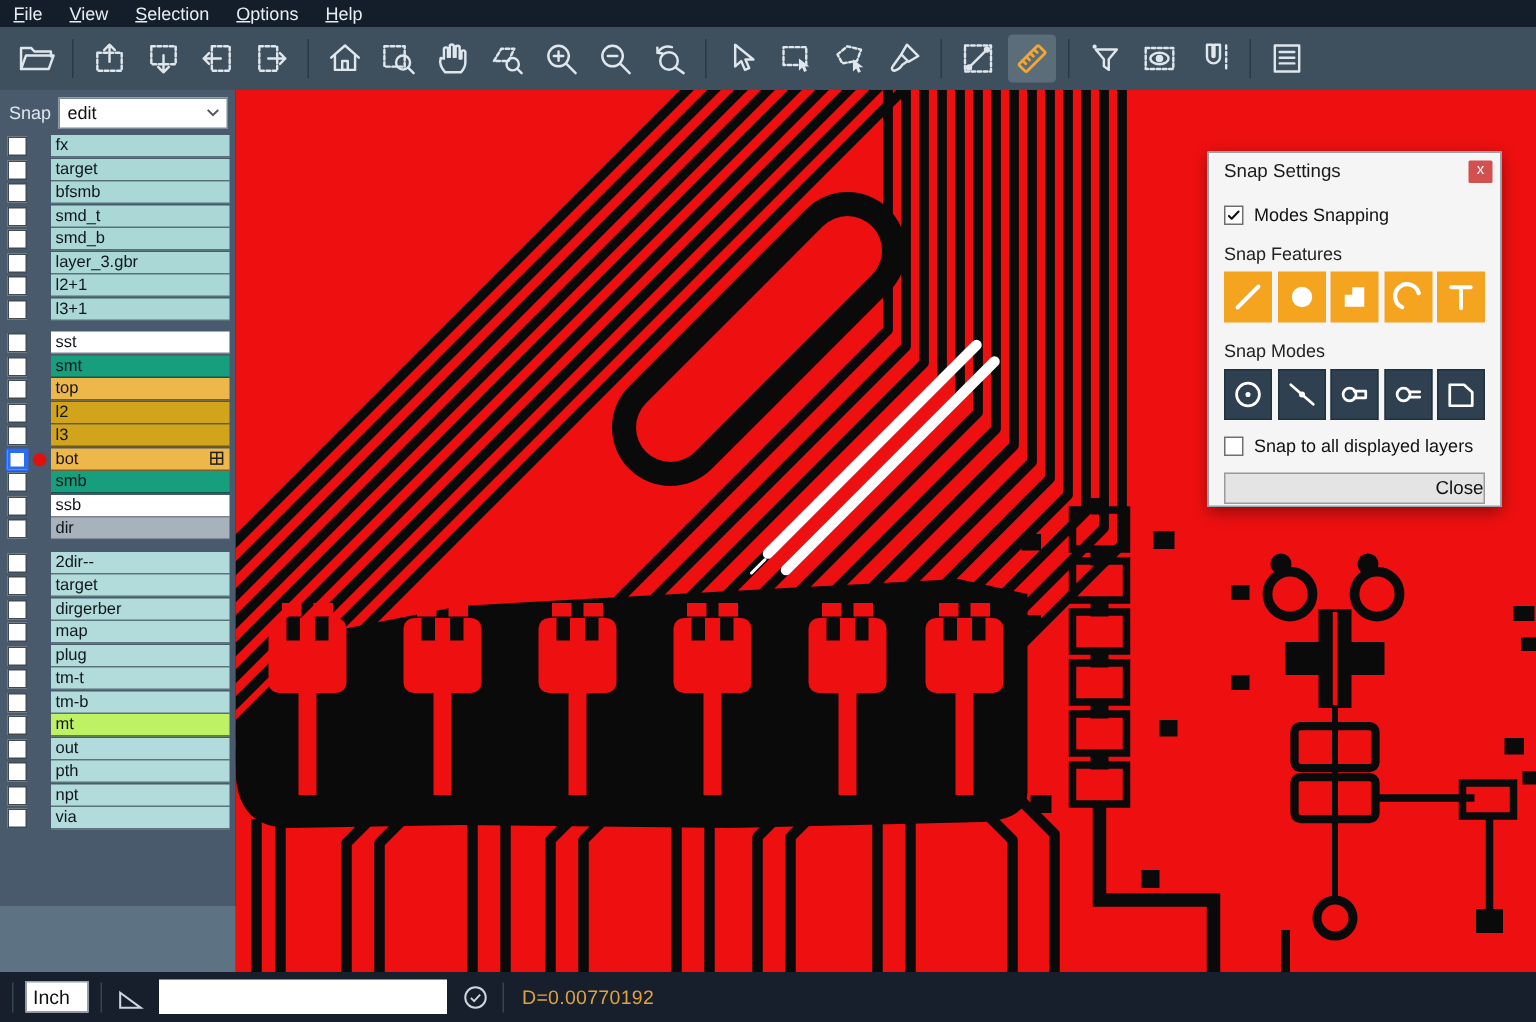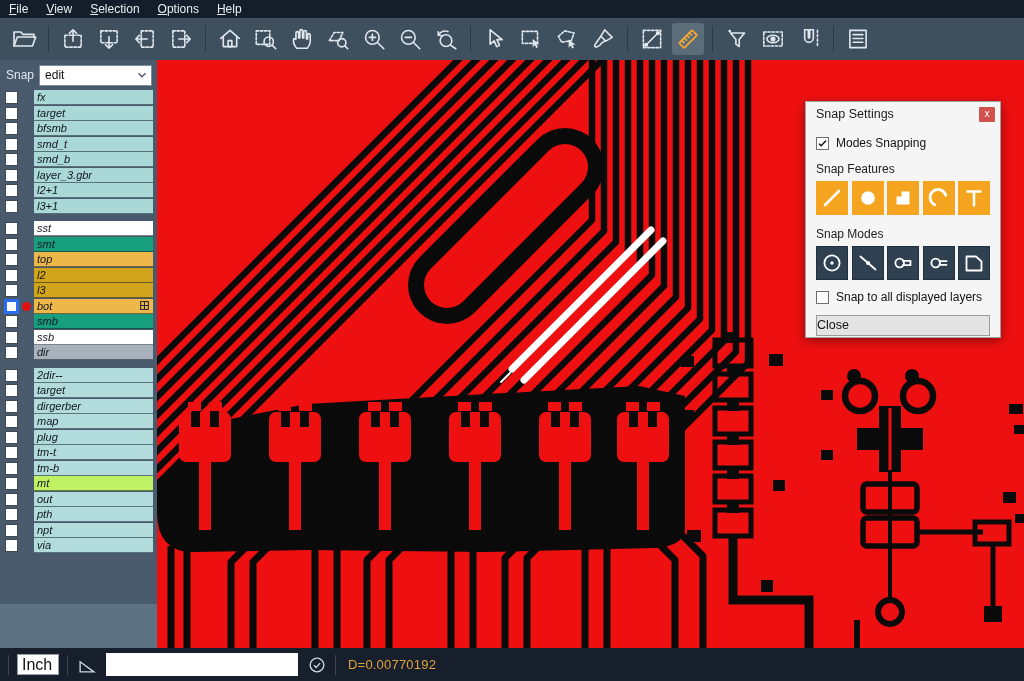--- a/index.html
+++ b/index.html
@@ -34,32 +34,32 @@
 
   .layer-group { margin-bottom:7px; }
   .layer-row { height:15.5px; display:flex; align-items:center; }
   .lr-check { width:13px; height:13px; min-width:13px; background:#fff;
     border:1.5px solid #3f4a52; margin-left:5px; }
   .layer-row.active .lr-check { border:2px solid #2a6df0; box-shadow:0 0 0 1px #2a6df0; }
   .lr-ind { width:16px; min-width:16px; display:flex; justify-content:center; }
   .lr-dot { width:9px; height:9px; border-radius:50%; }
   .lr-label { flex:1; height:15px; margin-right:4px; font-size:11px; color:#10161c;
     line-height:14px; padding-left:3px; border-bottom:1px solid rgba(20,30,42,.55);
-    display:flex; align-items:center;font-style:italic; }
+    display:flex; align-items:center; }
   .lr-label .grid-ic { margin-left:auto; margin-right:3px; width:11px; height:11px; color:#222; }
 
   .xy-panel { position:absolute; left:0; bottom:0; width:157px; height:44px;
     background:#5d7282; color:#eaf1f5; font-size:13px; padding:4px 0 0 8px; line-height:19px; }
 
   
   .statusbar { position:absolute; left:0; top:648px; width:1024px; height:33px;
     background:#161f2b; display:flex; align-items:center; z-index:6; color:#cdd6de; }
   .sb-sep { width:1px; height:20px; background:#35455262; background:#354552; margin:0 8px; }
   .unit-select { width:42px; height:21px; background:#fff; border:1px solid #98a1a8;
-    display:flex; align-items:center; font-size:16px; color:#111; padding-left:4px;gap:21px; }
+    display:flex; align-items:center; font-size:13px; color:#111; padding-left:4px;gap:21px; }
   .unit-select svg { width:12px; height:12px; margin-left:auto; color:#445; }
   .angle-ic { width:22px; height:22px; color:#cdd6de; }
   .sb-input { width:192px; height:23px; background:#fff; border:none; font-size:12px;
     color:#111; padding:0 5px; margin-left:8px; }
   .sync-ic { width:20px; height:20px; margin-left:9px; color:#cdd6de; }
   .d-value { font-size:13px; color:#e0a23c; margin-left:4px; letter-spacing:.2px; }
 
   
   .canvas-wrap { position:absolute; left:157px; top:60px; width:867px; height:588px;
     background:#ee1010; z-index:1; }
@@ -78,21 +78,21 @@
     margin-right:7px; color:#111; }
   .chk svg { width:11px; height:11px; }
   .chk-label { color:#111; font-size:12px; }
   .dlg-section { color:#222; margin-top:12px; font-size:12px; }
   .btn-row { display:flex; gap:3.5px; margin-top:5px; }
   .snap-btn { width:34px; height:34px; display:flex; align-items:center; justify-content:center; }
   .snap-btn.feature { background:#f5a41f; color:#fff; }
   .snap-btn.mode { background:#2f4151; border:1px solid #20303d; color:#fff; }
   .snap-btn svg { width:24px; height:24px; }
   .dlg-close-btn { margin-top:11px; width:100%; height:21px; background:#e4e4e4;
-    border:1px solid #9b9b9b; font-size:12.5px; color:#111; text-align:left; line-height:19px; }
+    border:1px solid #9b9b9b; font-size:12.5px; color:#111; text-align:right; line-height:19px; }
 </style>
 </head>
 <body>
 
 <div class="menubar" id="menubar">
     <div class="menu-item"><span class="ul">F</span>ile</div>
     <div class="menu-item"><span class="ul">V</span>iew</div>
     <div class="menu-item"><span class="ul">S</span>election</div>
     <div class="menu-item"><span class="ul">O</span>ptions</div>
     <div class="menu-item"><span class="ul">H</span>elp</div>

